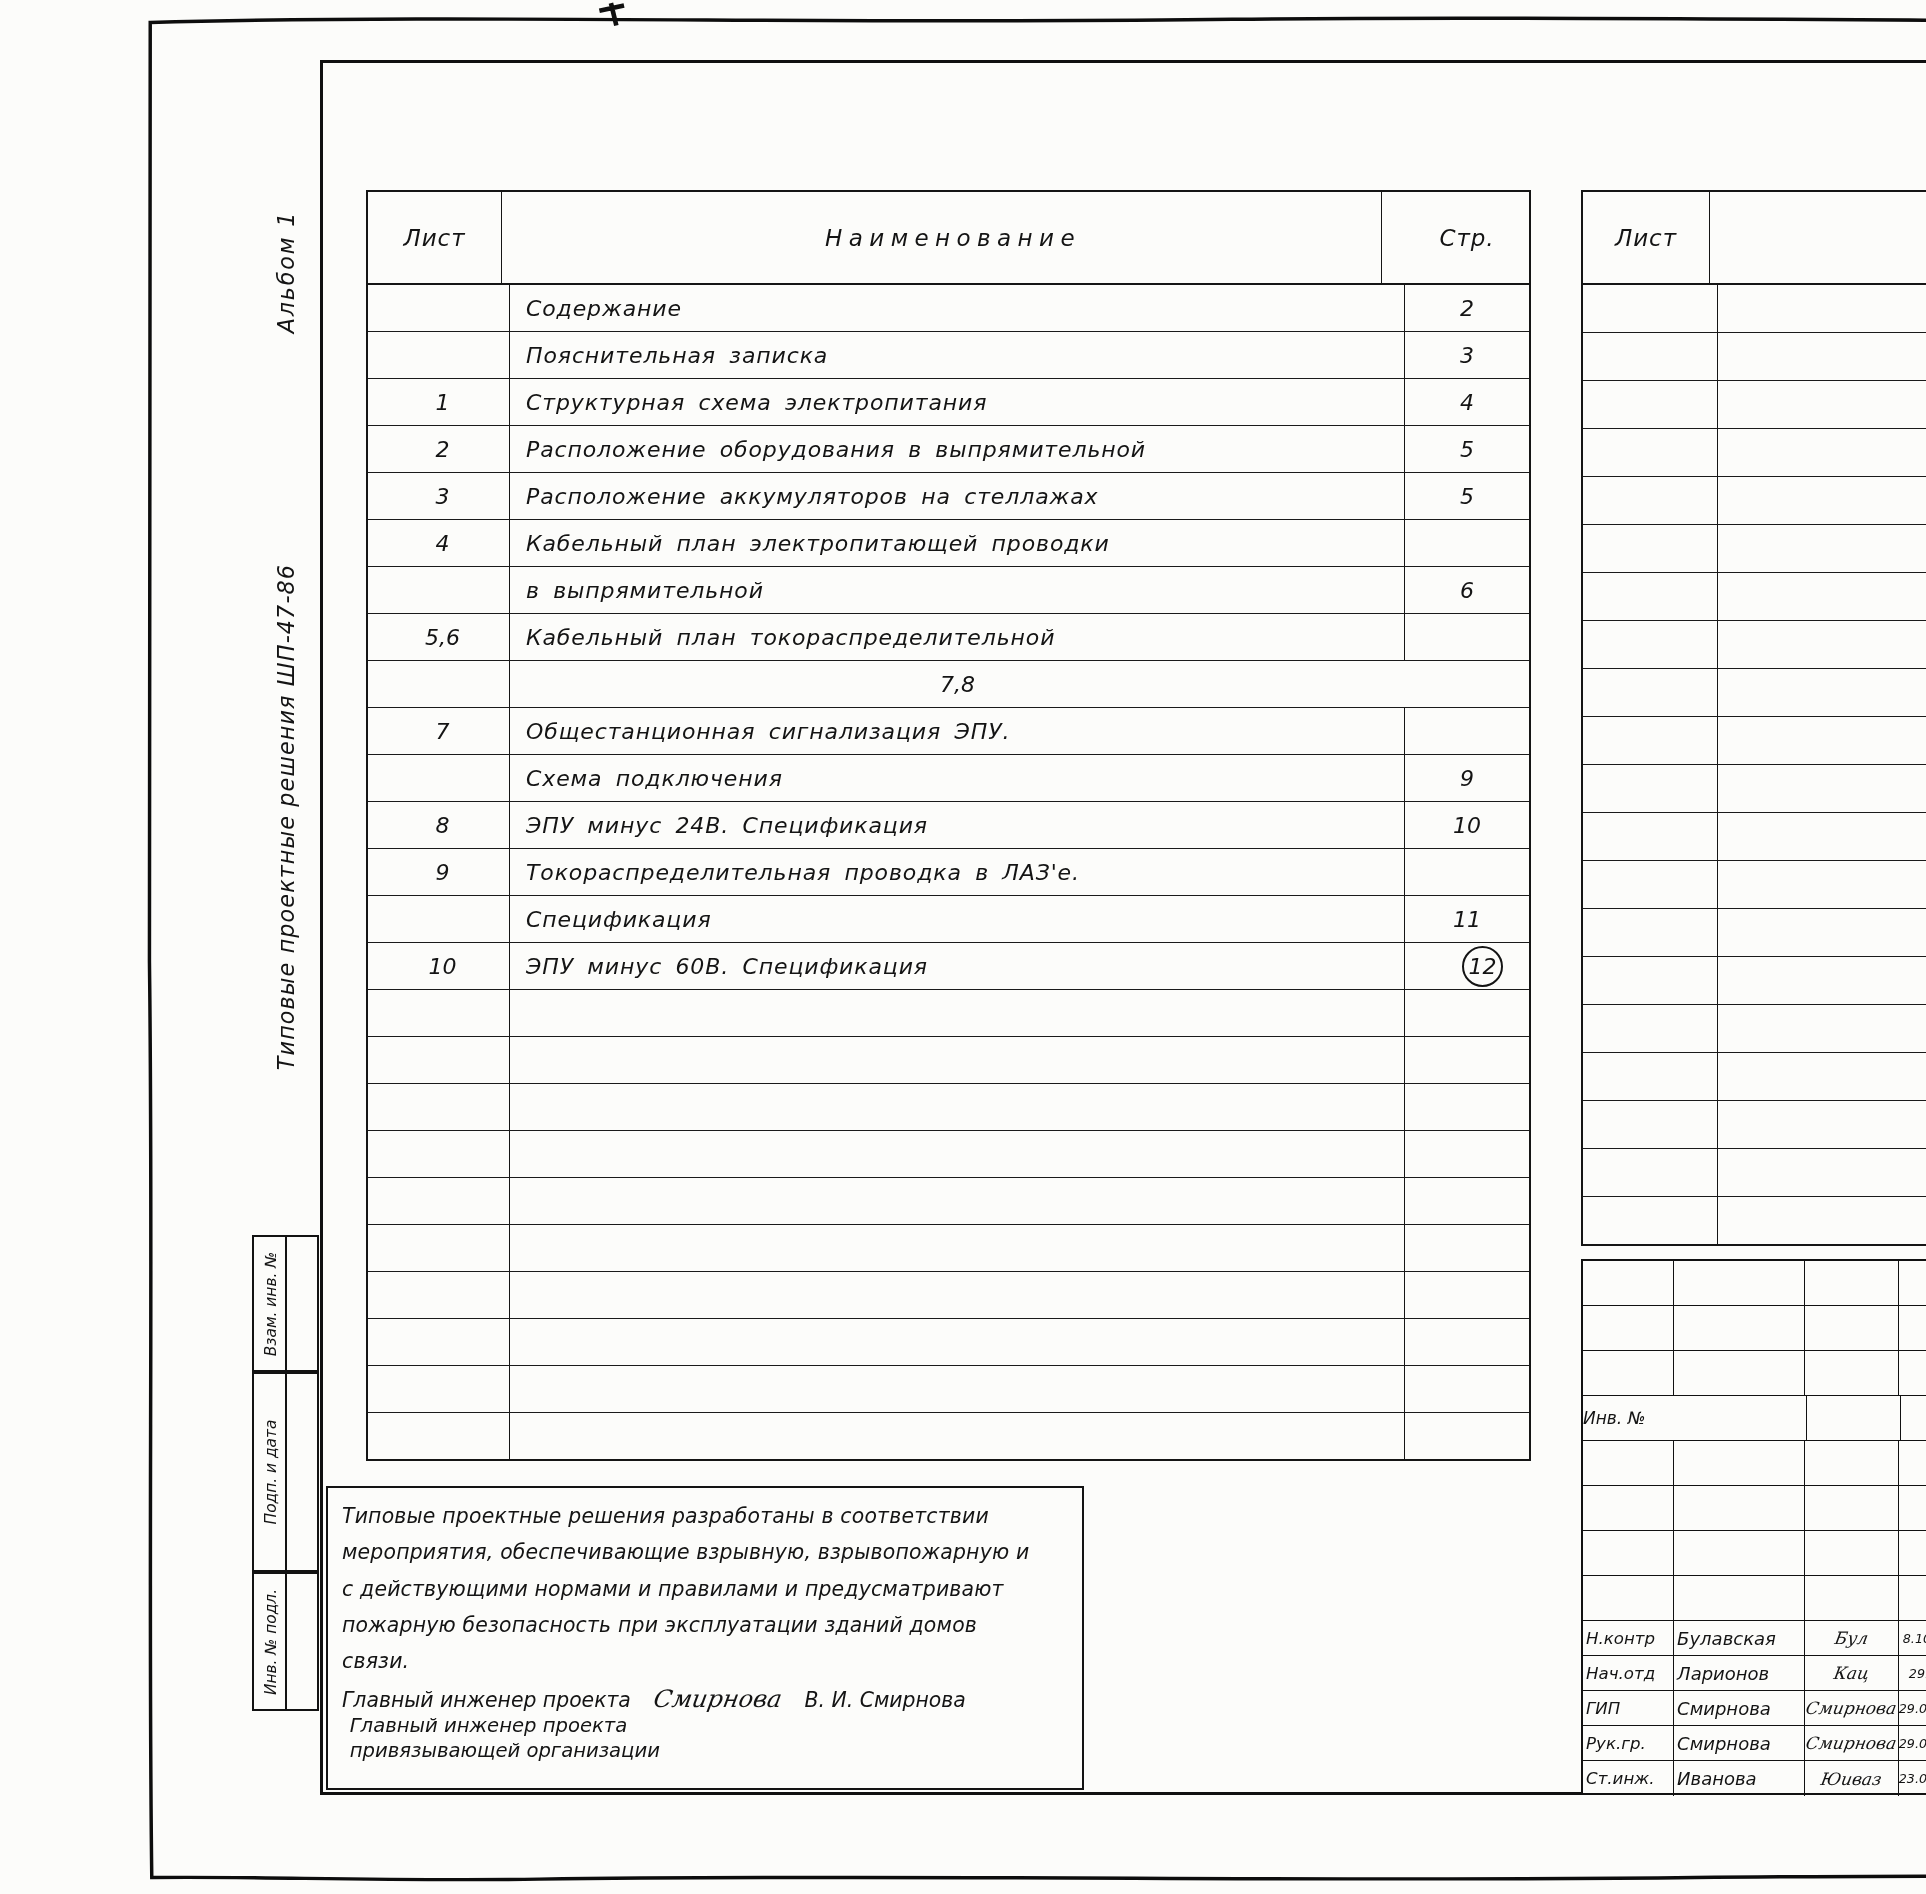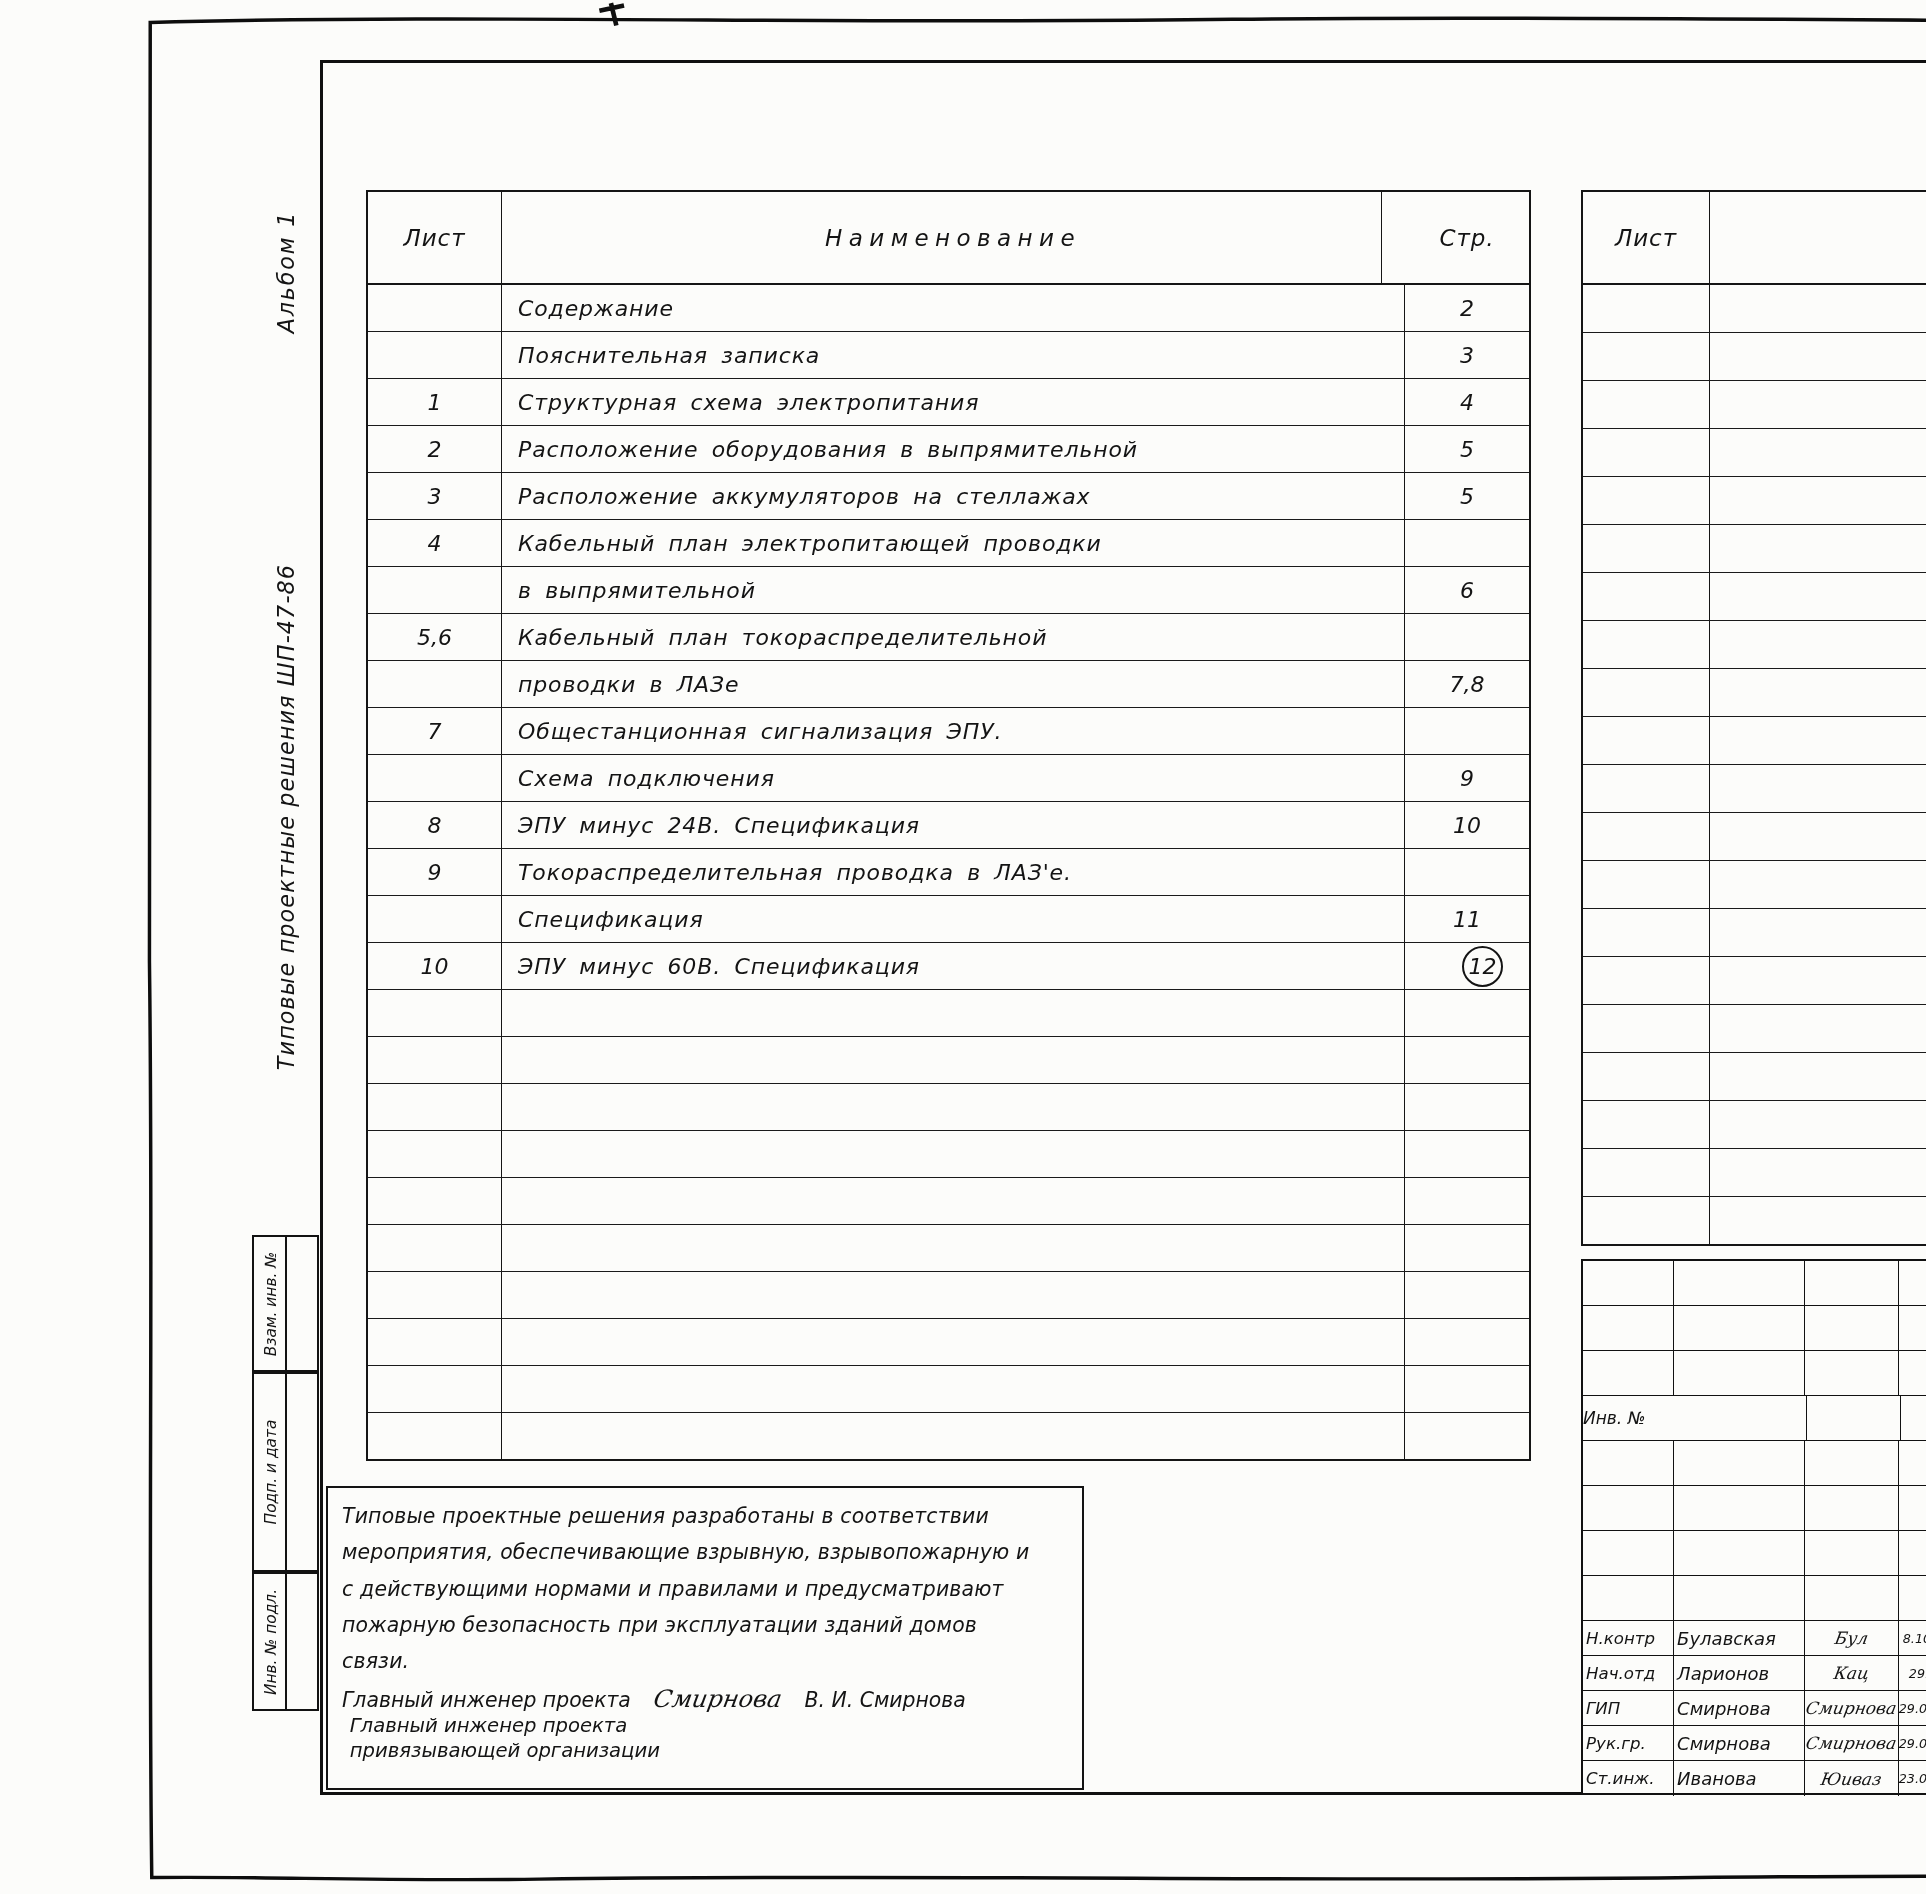--- a/index.html
+++ b/index.html
@@ -26,21 +26,21 @@
   
   .toc{border:2.7px solid #151515; box-sizing:content-box; background:#fcfcfa;}
   .toc-head{display:grid; height:91px; border-bottom:2.3px solid #151515; align-items:center; text-align:center;
     font-size:23px;gap:23px;}
   .toc-left  .toc-head{grid-template-columns:134px 1fr 124px;}
   .toc-right .toc-head{grid-template-columns:127px 1fr 123px;}
   .toc-head .hc{height:100%; display:flex; align-items:center; justify-content:center;}
   .hc-name{letter-spacing:.28em;}
   .hc-sheet,.hc-page{letter-spacing:.04em;}
   .b-r{border-right:1.9px solid #151515;}
-  .toc-row{display:grid; border-bottom:1.5px solid #1a1a1a; align-items:center;}
+  .toc-row{display:grid; border-bottom:1.5px solid #1a1a1a; align-items:center;padding-left:8px;}
   .toc-left  .toc-row{grid-template-columns:134px 1fr 124px; height:46px;}
   .toc-right .toc-row{grid-template-columns:127px 1fr 123px; height:47px;}
   .toc-body .toc-row:last-child{border-bottom:none;}
   .cell{height:100%; display:flex; align-items:center; font-size:22px;}
   .c-sheet{justify-content:center;}
   .c-name{padding-left:16px; letter-spacing:.04em; word-spacing:.25em;}
   .c-page{justify-content:center;}
   .pgc{display:inline-flex; align-items:center; justify-content:center; width:37px; height:37px;
     border:2.3px solid #141414; border-radius:50%;margin-left:31px;}
   .pgc:empty{display:none;}
@@ -187,23 +187,20 @@
           <div class="cell c-name b-r">
             <span class="t">Кабельный  план  токораспределительной</span>
           </div>
           <div class="cell c-page">
             <span></span>
           </div>
         </div>
 
         <div class="toc-row">
           <div class="cell c-sheet b-r"></div>
-          <div class="cell c-name b-r">
-            <span class="t">проводки  в  ЛАЗе</span>
-          </div>
           <div class="cell c-page">
             <span>7,8</span>
           </div>
         </div>
 
         <div class="toc-row">
           <div class="cell c-sheet b-r">7</div>
           <div class="cell c-name b-r">
             <span class="t">Общестанционная  сигнализация  ЭПУ.</span>
           </div>

